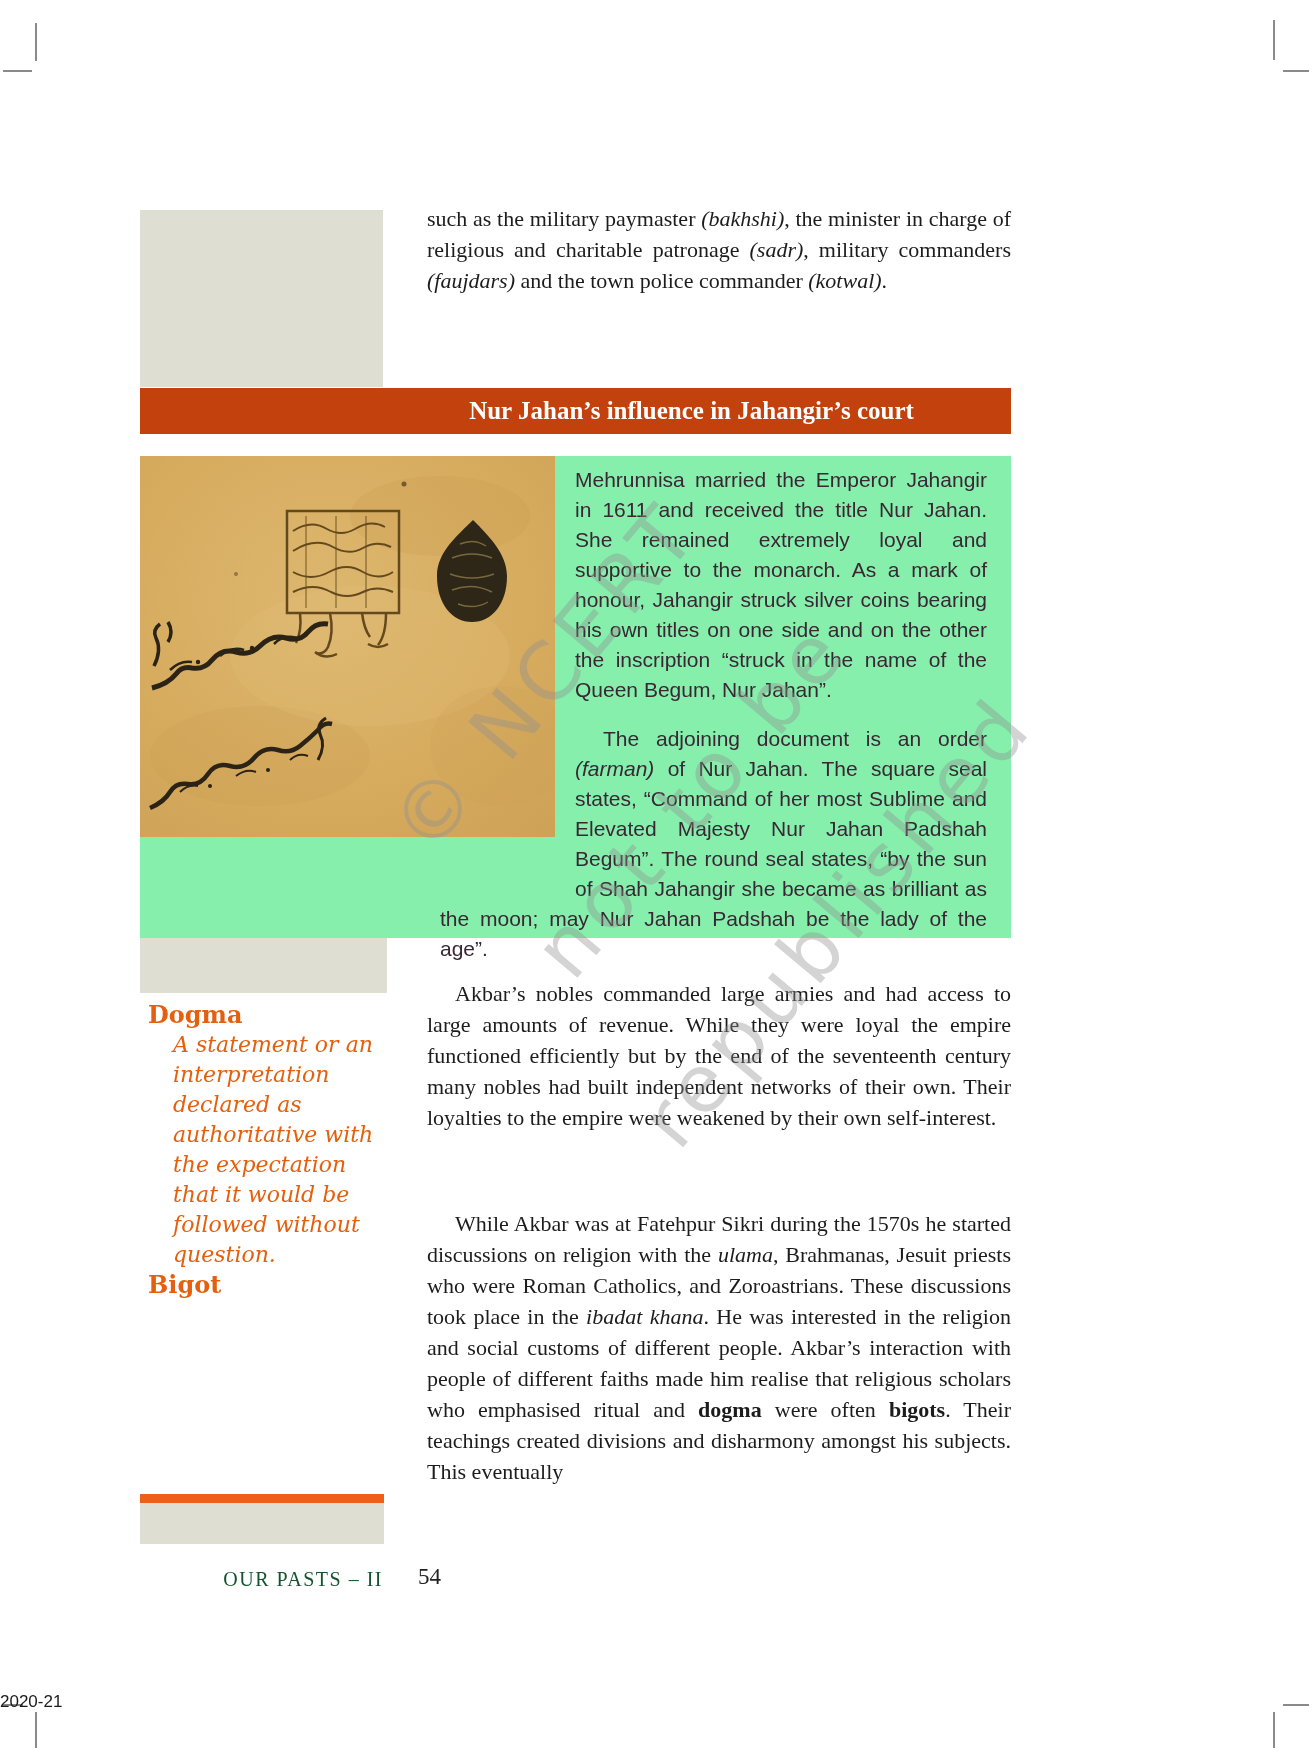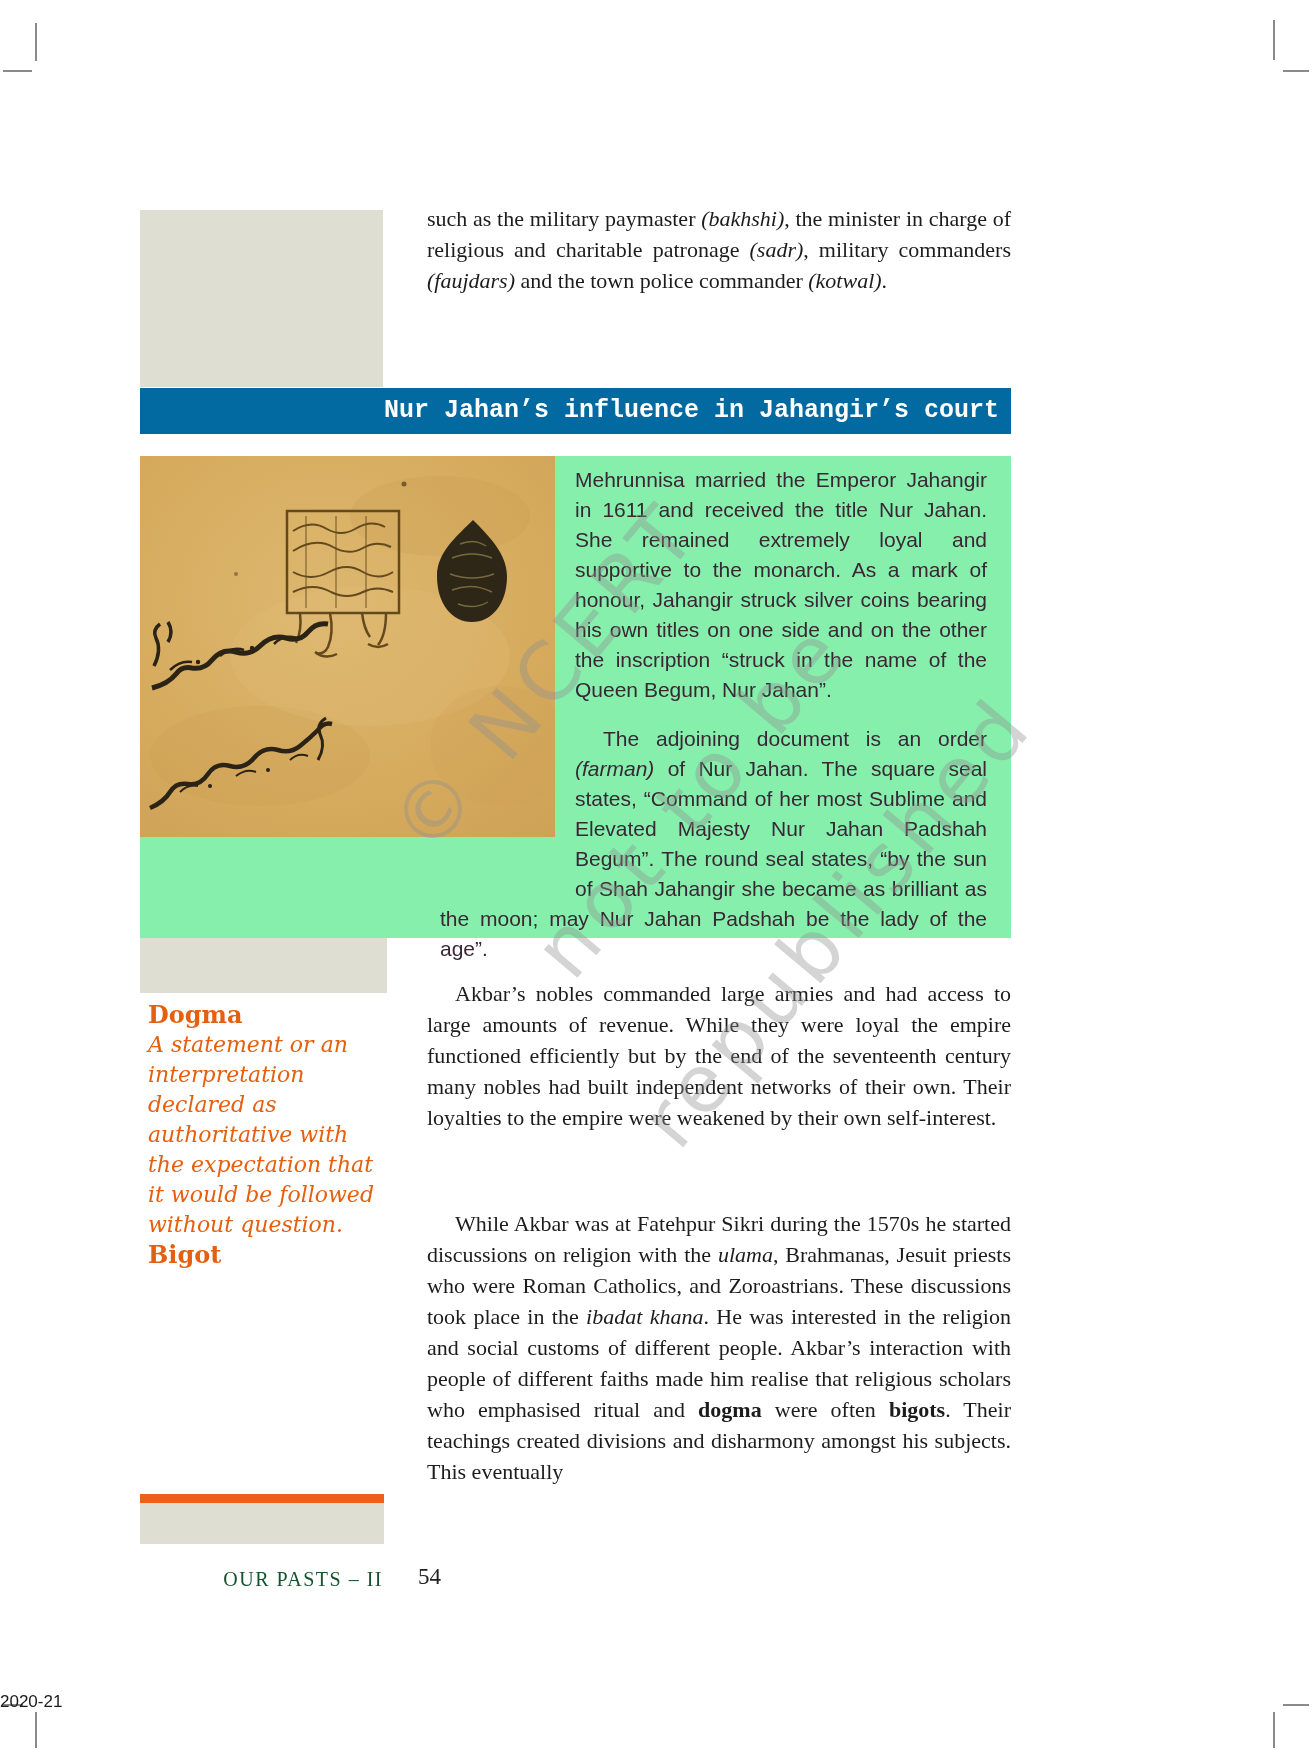--- a/index.html
+++ b/index.html
@@ -10,43 +10,43 @@
   .sagebox{position:absolute;background:#deded2;}
 
   
   .body-text{position:absolute;width:584px;margin:0;font-size:22px;line-height:31px;
              text-align:justify;color:#1c1c1c;}
   .indent{text-indent:28px;}
   .it{font-style:italic;}
   .bd{font-weight:bold;}
 
   
-  #teal-bar{position:absolute;left:140px;top:388px;width:871px;height:46px;background:#0369a1;
-            font-family:Liberation Mono, monospace;font-weight:bold;font-size:25px;
+  #teal-bar{position:absolute;left:140px;top:388px;width:871px;height:46px;background:#c2410c;
+            font-family:Liberation Serif, serif;font-weight:bold;font-size:25px;
             color:#ffffff;line-height:46px;text-align:center;padding-left:0;}
   #teal-bar span{display:inline-block;transform:translateX(116px);}
 
   
   #pink-box{position:absolute;left:140px;top:456px;width:847px;height:482px;background:#86efac;
             padding-right:24px;font-family:"Liberation Sans", sans-serif;color:#3a2735;}
   .shapeA{float:left;width:435px;height:420px;}
   .shapeB{float:left;clear:left;width:300px;height:62px;}
   .pink-p{margin:0;font-size:21px;line-height:30px;text-align:justify;}
   #pink-p1{padding-top:9px;margin-bottom:19px;}
   #pink-p2{text-indent:28px;margin-left:13px;}
   #farman{position:absolute;left:0;top:0;width:415px;height:381px;}
   #fig-caption{position:absolute;left:8px;top:390px;width:300px;
                font-family:"Liberation Serif", serif;color:#141414;}
   .fig-label{font-weight:bold;font-style:italic;font-size:21px;line-height:26px;}
   .fig-text{font-size:20px;line-height:26px;}
 
   
   #sidebar-defs{position:absolute;left:148px;top:1000px;width:232px;color:#e4600e;}
   .term{font-family:"DejaVu Serif", serif;font-weight:bold;font-size:24px;line-height:30px;}
-  .def{font-family:"DejaVu Serif", serif;font-style:italic;font-size:22px;line-height:30px;}
+  .def{font-family:"DejaVu Serif", serif;font-style:italic;font-size:22px;line-height:30px;margin-left:25px;}
   .mt{}
 
   #orange-bar{position:absolute;left:140px;top:1494px;width:244px;height:9px;background:#ed6018;}
 
   
   #footer-book{position:absolute;left:140px;top:1568px;width:243px;text-align:right;
                font-size:20px;letter-spacing:1.5px;color:#14532d;}
   #footer-page{position:absolute;left:418px;top:1564px;font-size:23px;color:#222;}
   #footer-year{position:absolute;left:0;top:1692px;width:1312px;text-align:left;
                font-family:"Liberation Sans", sans-serif;font-size:17px;color:#1a1a1a;}

